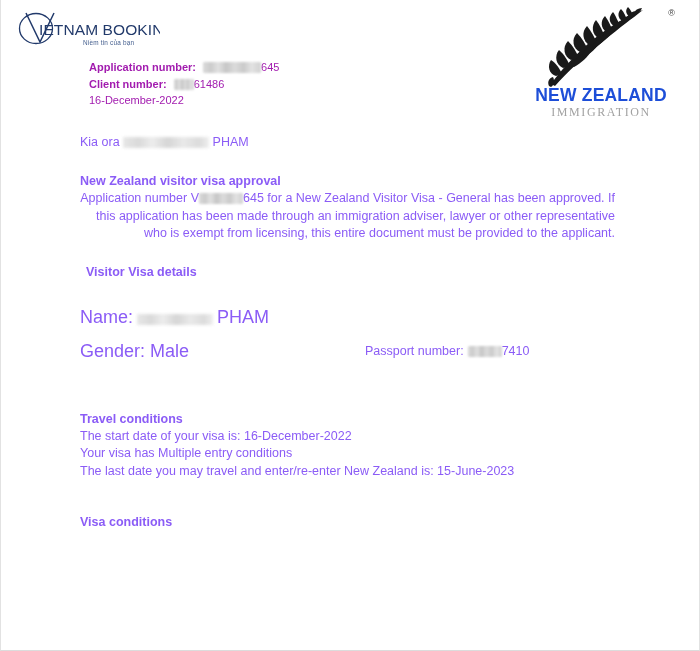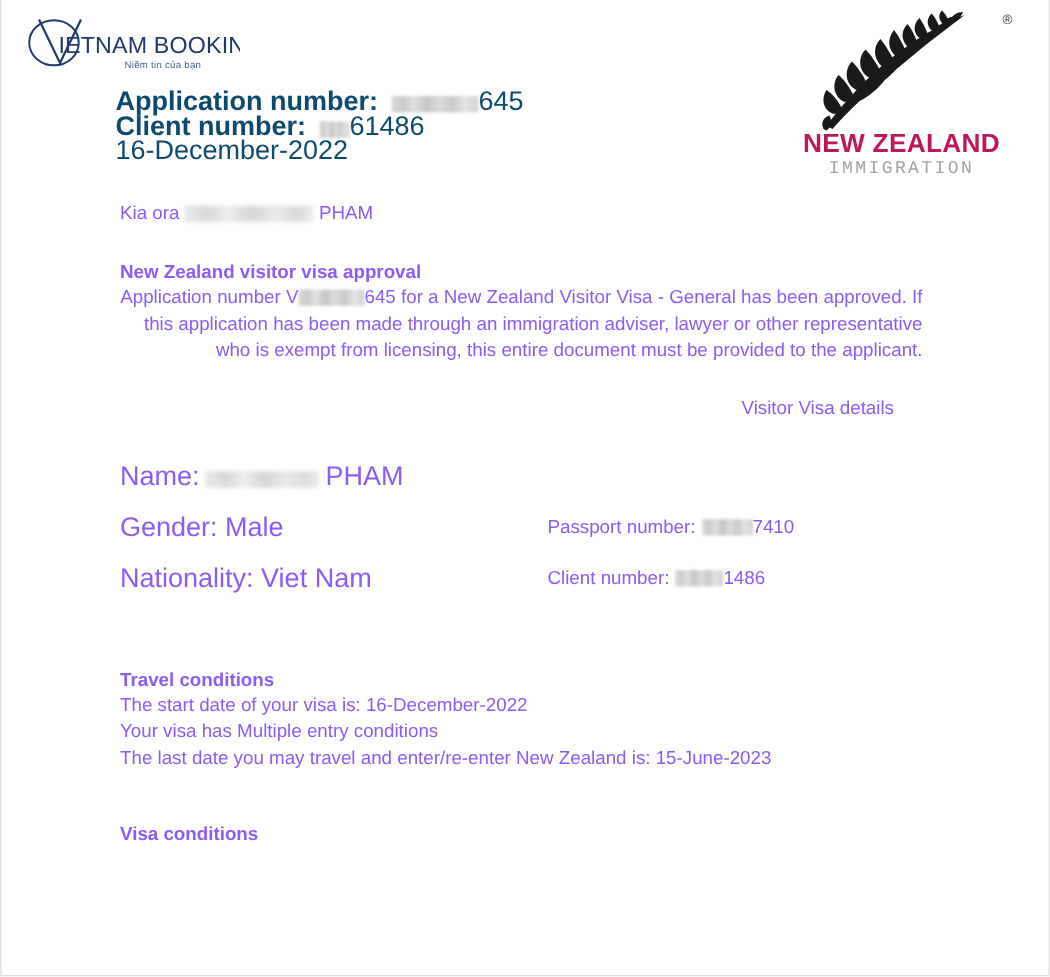--- a/index.html
+++ b/index.html
@@ -68,42 +68,42 @@
     left: 0;
     top: 82px;
     width: 100%;
     text-align: center;
   }
   .nz-country {
     font-family: "Liberation Sans", sans-serif;
     font-weight: bold;
     font-size: 17.5px;
     letter-spacing: 0.2px;
-    color: #be185d;
+    color: #1d4ed8;
     line-height: 1.05;
     white-space: nowrap;
   }
   .nz-dept {
-    font-family: Liberation Mono, monospace;
+    font-family: Liberation Serif, serif;
     font-weight: normal;
     font-size: 12px;
     letter-spacing: 1.6px;
     color: #a2a2a2;
     line-height: 1.2;
     margin-top: 1px;
     white-space: nowrap;
   }
 
   
   .ref-block {
     position: absolute;
-    left: 76px;
+    left: 88px;
     top: 59px;
-    font-size: 18px;
-    color: #0c4a6e;
+    font-size: 11px;
+    color: #a21caf;
     line-height: 16.5px;
   }
   .ref-block .lbl { font-weight: bold; }
   .ref-line { white-space: nowrap; }
 
   
   .body-area {
     position: relative;
     padding: 0 24px 0 79px;
     font-size: 12.5px;
@@ -123,22 +123,22 @@
   }
 
   .para {
     font-size: 12.5px;
     line-height: 17.5px;
     max-width: 535px;
     text-align: right;
   }
 
   .centered-title {
-    text-align: right;
-    font-weight: normal;
+    text-align: left;
+    font-weight: bold;
     font-size: 12.5px;
     width: 510px;
     margin-left: 6px;
   }
 
   
   .redact {
     display: inline-block;
     vertical-align: -2px;
     background: linear-gradient(90deg,
@@ -286,29 +286,20 @@
       <div class="details-row">
         <div class="details-col-left">
           <span>Gender:</span>
           <span>Male</span>
         </div>
         <div class="details-col-right">
           <span>Passport number:</span><span class="redact" style="width:34px;height:11px;margin-left:4px;"></span><span>7410</span>
         </div>
       </div>
 
-      <div class="details-row">
-        <div class="details-col-left">
-          <span>Nationality:</span>
-          <span>Viet Nam</span>
-        </div>
-        <div class="details-col-right">
-          <span>Client number:</span><span class="redact" style="width:32px;height:11px;margin-left:4px;"></span><span>1486</span>
-        </div>
-      </div>
 
     </div>
 
     <div class="spacer-lg"></div>
 
     <div class="section-head">Travel conditions</div>
     <div class="cond-list">
       <div>The start date of your visa is: 16-December-2022</div>
       <div>Your visa has Multiple entry conditions</div>
       <div>The last date you may travel and enter/re-enter New Zealand is: 15-June-2023</div>

